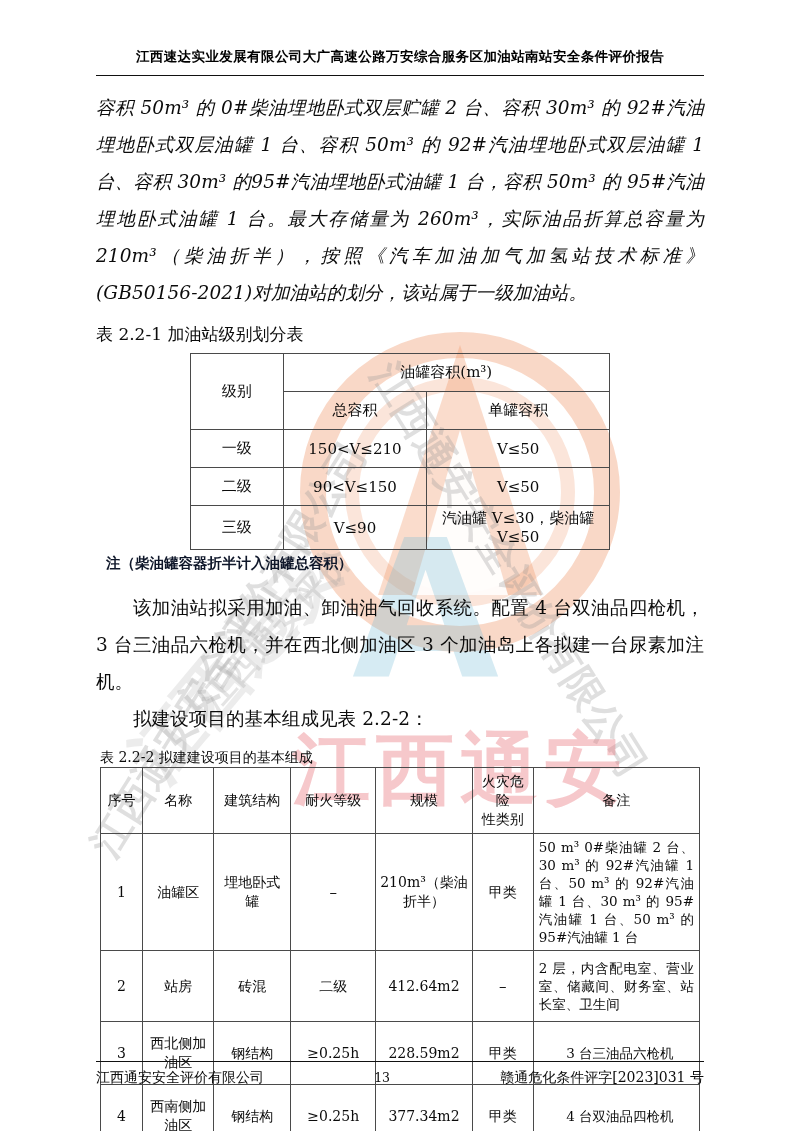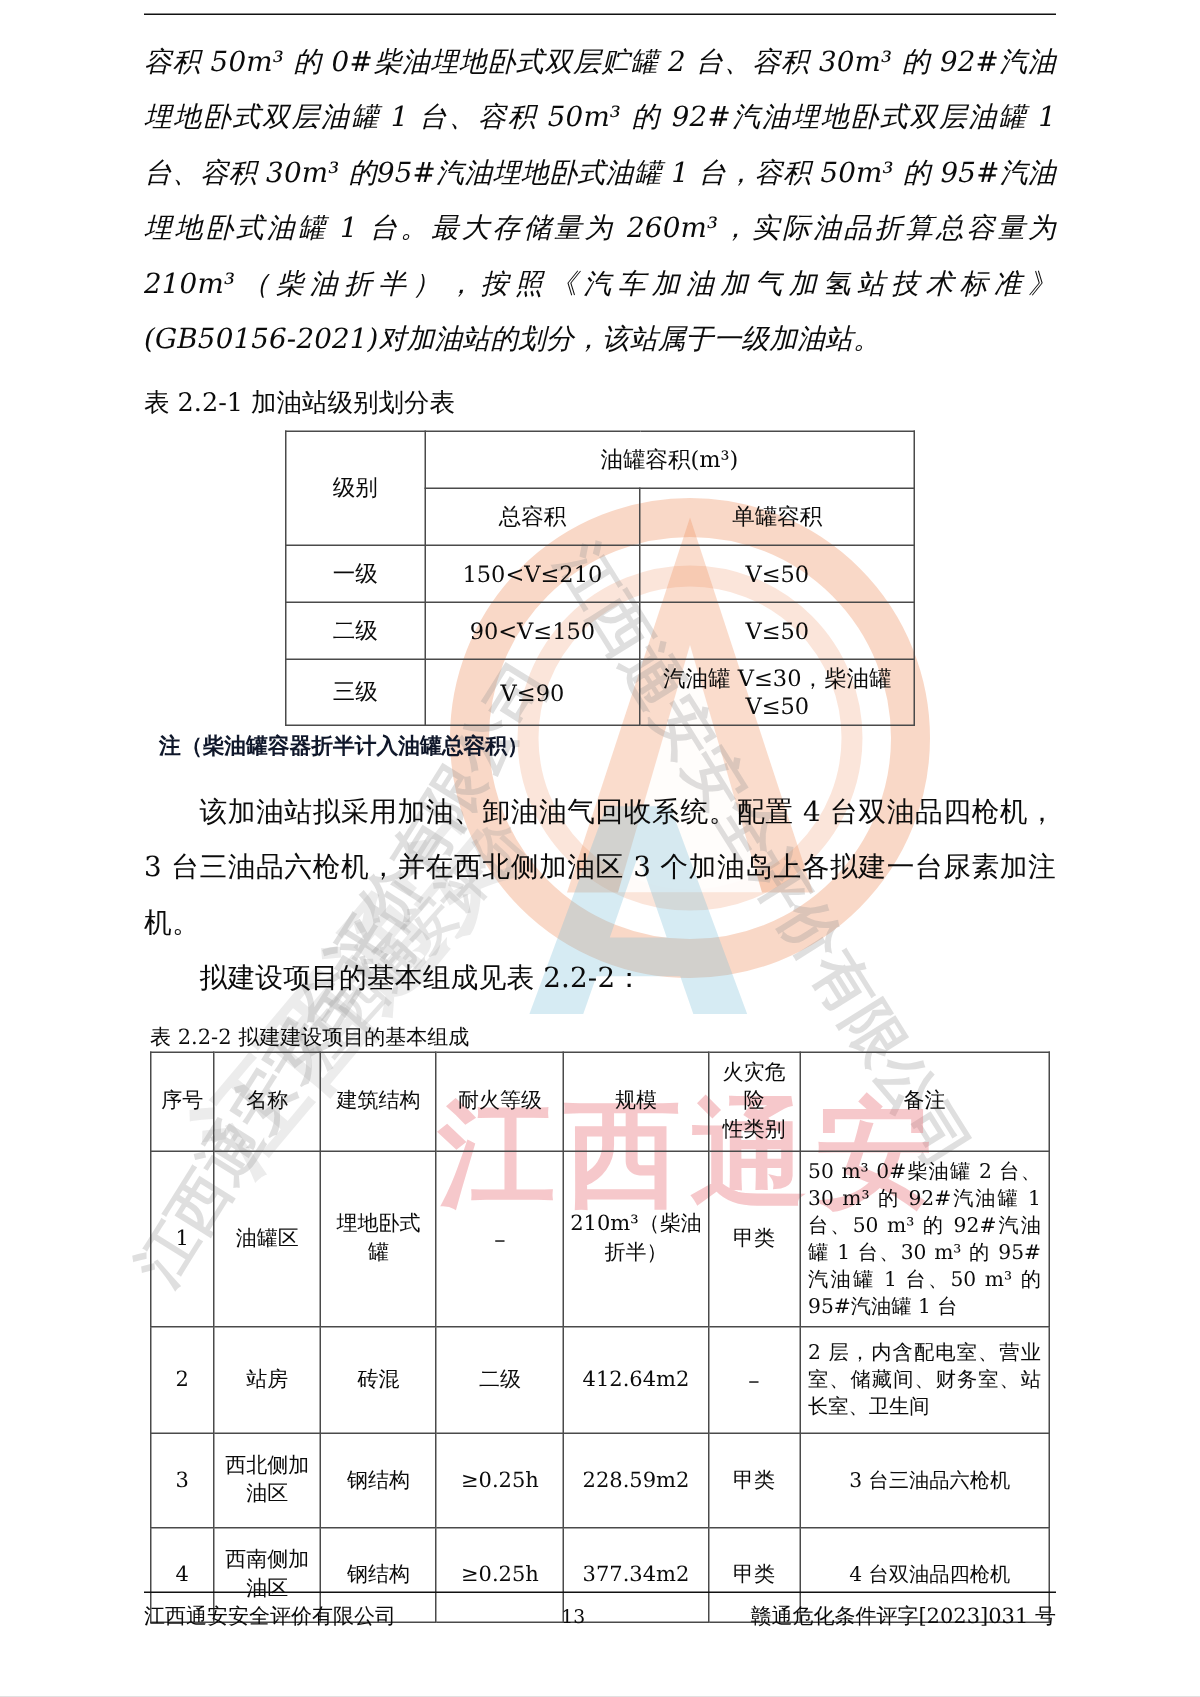--- a/index.html
+++ b/index.html
@@ -269,20 +269,21 @@
     <div class="wm-blue-a">A</div>
     <div class="wm-rot-text wm-tr">江西通安安全评价有限公司</div>
     <div class="wm-rot-text wm-bl">江西通安安全评价有限公司</div>
     <div class="wm-rot-text wm-mid">江西通安评价</div>
     <div class="wm-red-fade">江西通安</div>
     <div class="wm-red">江西通安</div>
   </div>
 
   <div class="content">
 
+    <div class="page-header">江西速达实业发展有限公司大广高速公路万安综合服务区加油站南站安全条件评价报告</div>
     <hr class="header-rule">
 
     <p class="body-text first-para"><span>容积 50m³ 的 0#柴油埋地卧式双层贮罐 2 台、容积 30m³ 的 92#汽油埋地卧式</span><span>双层油罐 1 台、容积 50m³ 的 92#汽油埋地卧式双层油罐 1 台、容积 30m³ 的</span><span>95#汽油埋地卧式油罐 1 台，容积 50m³ 的 95#汽油埋地卧式油罐 1 台。最大</span><span>存储量为 260m³，实际油品折算总容量为 210m³（柴油折半），按照《汽车</span><span>加油加气加氢站技术标准》(GB50156-2021)对加油站的划分，该站属于一级</span><span>加油站。</span></p>
 
     <div class="tbl-caption">表 2.2-1  加油站级别划分表</div>
 
     <table class="t1">
       <tbody>
         <tr>
           <td class="c-level" rowspan="2">级别</td>

